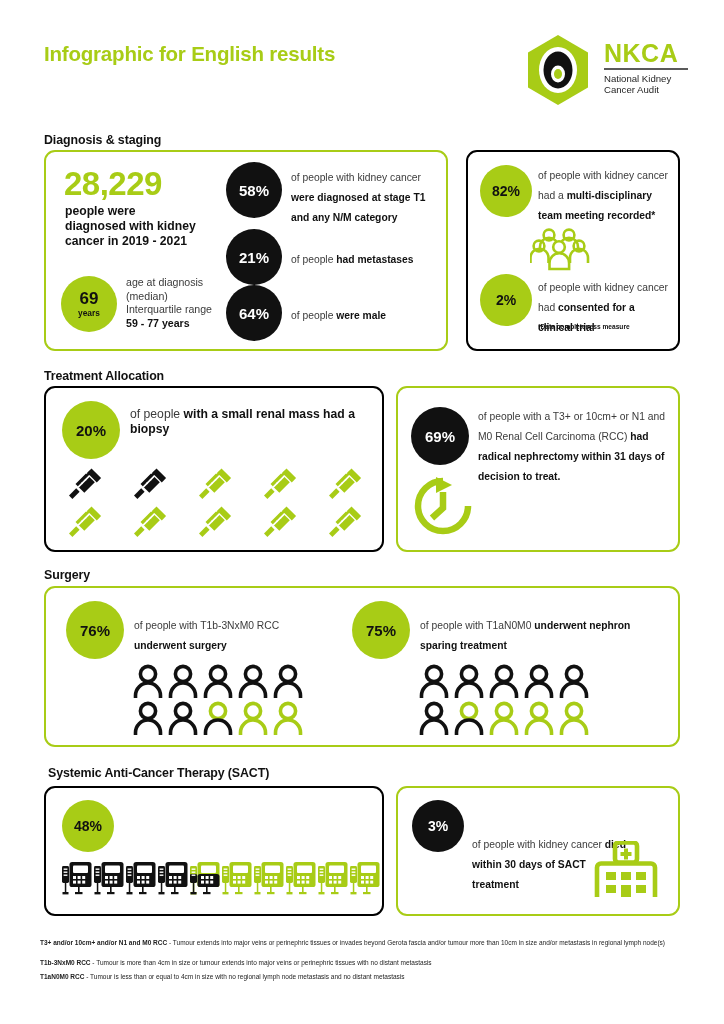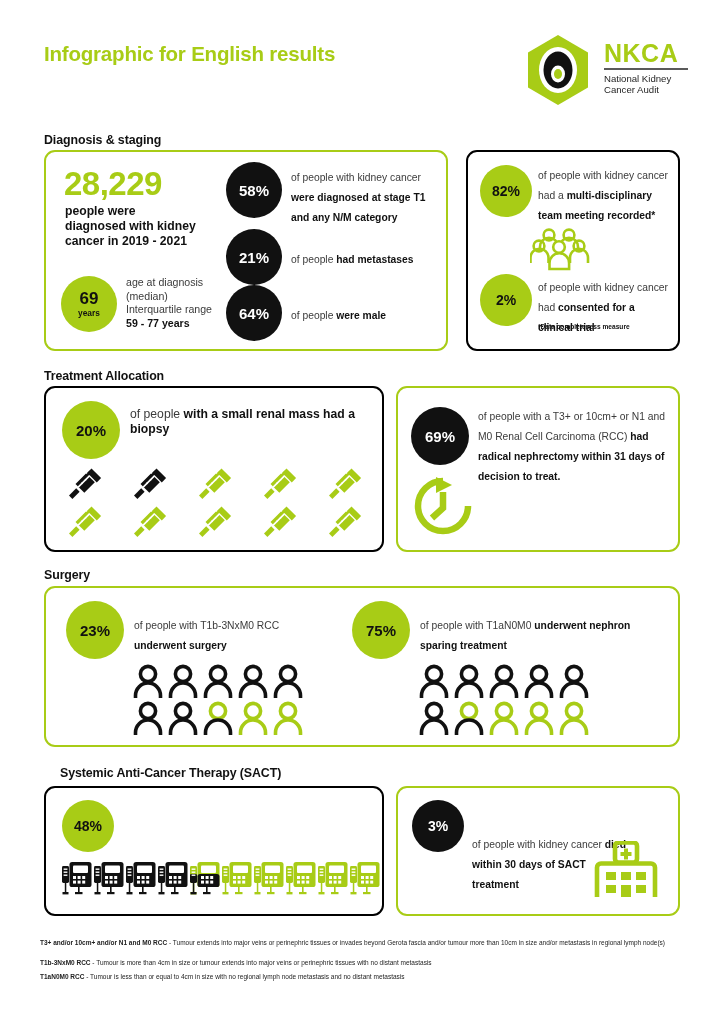--- a/index.html
+++ b/index.html
@@ -344,21 +344,21 @@
       <path d="M24 2 L40 10 L24 18 Z" fill="#a8cc16"></path>
       <path d="M31 17 L31 33 L20 43" fill="none" stroke="#a8cc16" stroke-width="6.5" stroke-linecap="butt" stroke-linejoin="miter"></path>
     </svg>
   </div>
 
   <div class="sec-head" style="left:44px; top:568px;">Surgery</div>
 
   <div class="panel green" style="left:44px; top:586px; width:636px; height:161px;">
 
     <div class="bubble green" style="left:20px; top:13px; width:58px; height:58px; font-size:15px;">
-      <span>23%</span>
+      <span>76%</span>
     </div>
     <div class="txt" style="left:88px; top:28px; width:170px;">
       <span>of people with T1b-3NxM0 RCC </span><b>underwent surgery</b>
     </div>
 
     <div class="iconrow" style="left:86px; top:76px; gap:3px;">
       <svg class="ic" width="32" height="34" viewBox="0 0 32 34">
           <circle cx="16" cy="10" r="7.6" fill="none" stroke="#111111" stroke-width="3.6"></circle>
           <path d="M3.5 34 v-2.5a12.5 12.5 0 0 1 25 0V34" fill="none" stroke="#111111" stroke-width="3.6"></path>
         </svg>
@@ -448,21 +448,21 @@
           <circle cx="16" cy="10" r="7.6" fill="none" stroke="#a8cc16" stroke-width="3.6"></circle>
           <path d="M3.5 34 v-2.5a12.5 12.5 0 0 1 25 0V34" fill="none" stroke="#a8cc16" stroke-width="3.6"></path>
         </svg>
       <svg class="ic" width="32" height="34" viewBox="0 0 32 34">
           <circle cx="16" cy="10" r="7.6" fill="none" stroke="#a8cc16" stroke-width="3.6"></circle>
           <path d="M3.5 34 v-2.5a12.5 12.5 0 0 1 25 0V34" fill="none" stroke="#a8cc16" stroke-width="3.6"></path>
         </svg>
     </div>
   </div>
 
-  <div class="sec-head" style="left:60px; top:766px;">Systemic Anti-Cancer Therapy (SACT)</div>
+  <div class="sec-head" style="left:48px; top:766px;">Systemic Anti-Cancer Therapy (SACT)</div>
 
   <div class="panel black" style="left:44px; top:786px; width:340px; height:130px;">
     <div class="bubble green" style="left:16px; top:12px; width:52px; height:52px; font-size:14px;">
       <span>48%</span>
     </div>
 
     <div class="iconrow" style="left:16px; top:72px; gap:2px;">
       <svg class="ic" width="30" height="36" viewBox="0 0 30 36">
           <g fill="#111111">
             <rect x="0" y="6" width="7" height="17" rx="1.4"></rect>

